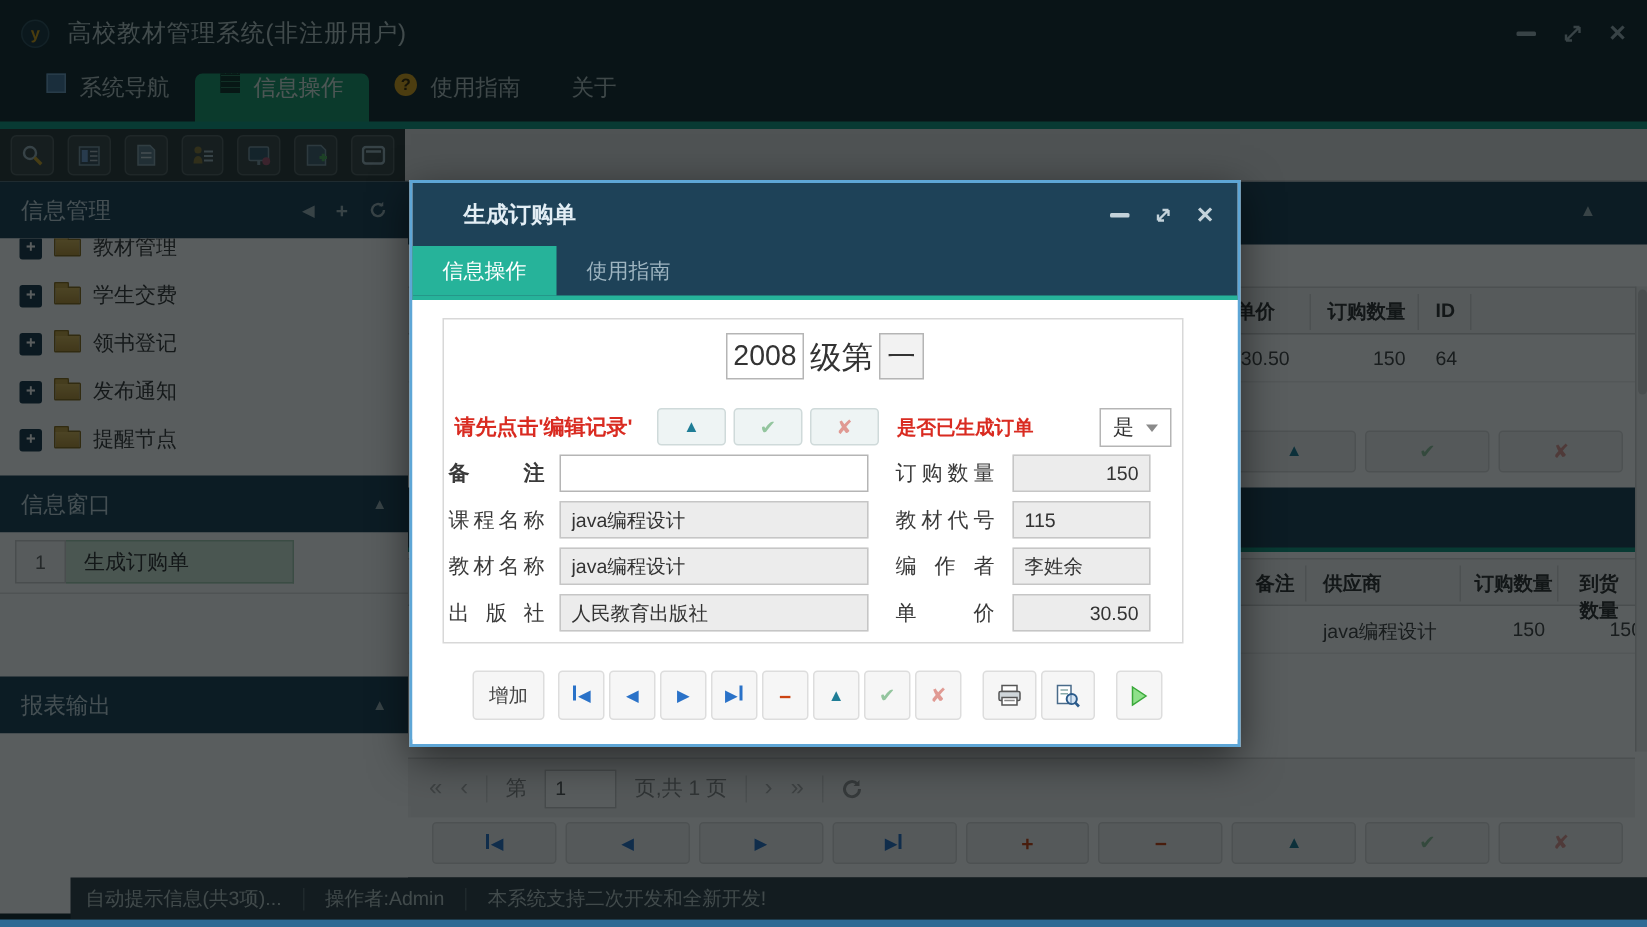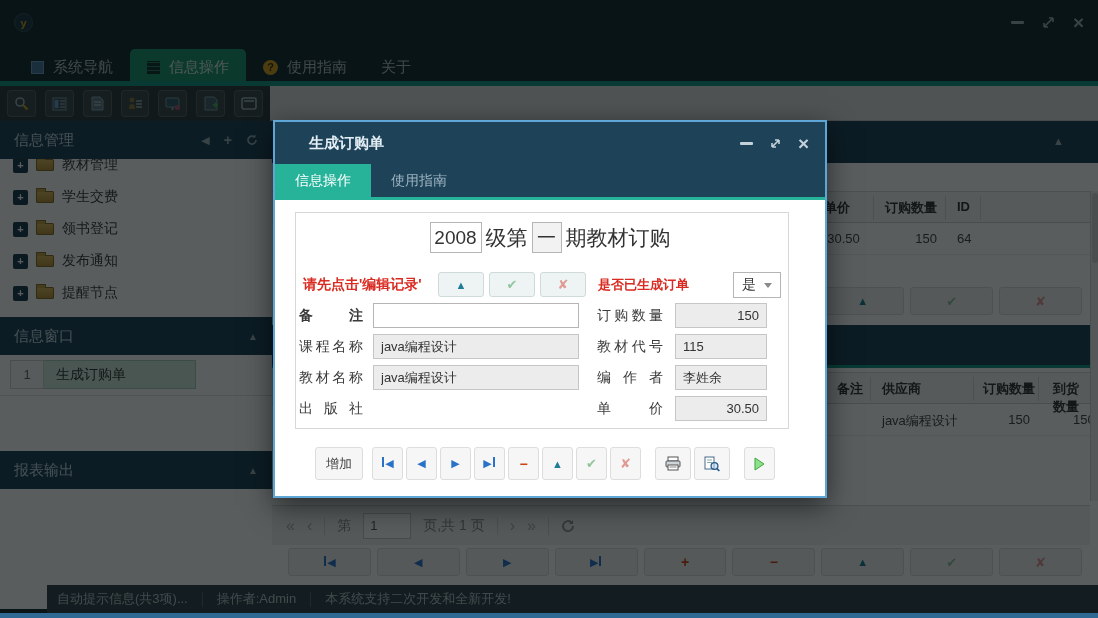--- a/index.html
+++ b/index.html
@@ -10,21 +10,21 @@
   
   .titlebar{position:absolute;left:0;top:0;width:1098px;height:45px;display:flex;align-items:center;padding:0 14px;}
   .logo{width:19px;height:19px;border-radius:50%;background:#1d3642;border:1px solid #32525f;
         color:#d4a017;font-size:11px;font-weight:bold;display:flex;align-items:center;justify-content:center;}
   .win-title{margin-left:12px;font-size:16px;color:#b9c9c9;letter-spacing:.5px;}
   .win-controls{margin-left:auto;display:flex;align-items:center;gap:18px;color:#9fb3ba;}
   .ctrl-min{width:13px;height:3px;background:#9fb3ba;border-radius:1px;}
   .ctrl-x{font-size:19px;font-weight:bold;line-height:1;}
   
   .menubar{position:absolute;left:0;top:45px;width:1098px;height:40px;display:flex;align-items:flex-end;padding-left:14px;}
-  .menu-item{height:36px;display:flex;align-items:center;gap:9px;padding:0 17px;font-size:15px;color:#b2c2c2;}
+  .menu-item{height:36px;display:flex;align-items:flex-start;gap:9px;padding:0 17px;font-size:15px;color:#b2c2c2;}
   .menu-item.active{background:#1d9a6c;border-radius:5px 5px 0 0;color:#dcebe4;}
   .mi-square{width:13px;height:13px;background:#48769b;border:1px solid #6f9ec2;}
   .mi-grid{width:13px;height:13px;background:
       linear-gradient(#123b2e 0 0) padding-box,#123b2e;
       background-image:repeating-linear-gradient(0deg,#0f332a 0 3px,#2d7d5c 3px 4px),
                        repeating-linear-gradient(90deg,#0f332a 0 3px,#2d7d5c 3px 4px);}
   .mi-help{width:15px;height:15px;border-radius:50%;background:#d8a21d;color:#3a2a05;font-size:11px;font-weight:bold;
            display:flex;align-items:center;justify-content:center;}
   .accent-line{position:absolute;left:0;top:81px;width:1098px;height:5px;background:#149a80;}
   
@@ -123,20 +123,21 @@
   .sp8{width:8px}.sp4{width:3px}
   svg{display:block}
 </style>
 </head>
 <body>
 
 <div class="app">
 
   <div class="titlebar">
     <div class="logo">y</div>
+    <div class="win-title">高校教材管理系统(非注册用户)</div>
     <div class="win-controls">
       <div class="ctrl-min"></div>
       <svg width="13" height="13" viewBox="0 0 13 13">
         <path d="M2 11 L11 2 M2 11 l4 0 M2 11 l0 -4 M11 2 l-4 0 M11 2 l0 4" stroke="#9fb3ba" stroke-width="1.6" fill="none"></path>
       </svg>
       <div class="ctrl-x">×</div>
     </div>
   </div>
 
   <div class="menubar">
@@ -419,21 +420,20 @@
       <div class="dlg-tab active">信息操作</div>
       <div class="dlg-tab">使用指南</div>
     </div>
     <div class="dlg-body">
       <div class="formbox"></div>
 
       <div class="title-row">
         <input class="title-input" value="2008" style="">
         <span>级第</span>
         <input class="title-input small" value="一" style="">
-        <span>期教材订购</span>
       </div>
 
       <div class="hint-row">
         <span class="hint-text red">请先点击'编辑记录'</span>
         <div class="mini-btn" style="left:163px">
             <span class="c-teal">▲</span>
           </div>
         <div class="mini-btn" style="left:214px">
             <span class="c-green">✔</span>
           </div>
@@ -456,20 +456,21 @@
       <input class="frow-input l-input" style="top: 134px;" value="java编程设计">
       <span class="frow-label r-label" style="top:138px">教材代号</span>
       <input class="frow-input r-input" style="top: 134px;" value="115">
 
       <span class="frow-label l-label" style="top:169px">教材名称</span>
       <input class="frow-input l-input" style="top: 165px;" value="java编程设计">
       <span class="frow-label r-label" style="top:169px">编作者</span>
       <input class="frow-input r-input" style="top: 165px;" value="李姓余">
 
       <span class="frow-label l-label" style="top:200px">出版社</span>
+      <input class="frow-input l-input" style="top: 196px;" value="人民教育出版社">
       <span class="frow-label r-label" style="top:200px">单价</span>
       <input class="frow-input num r-input" style="top: 196px;" value="30.50">
 
       <div class="dlg-toolbar">
         <div class="dbtn txt">增加</div>
         <span class="sp4"></span>
         <div class="dbtn ico">
             <span class="c-blue bar-first">◀</span>
           </div>
         <div class="dbtn ico">

